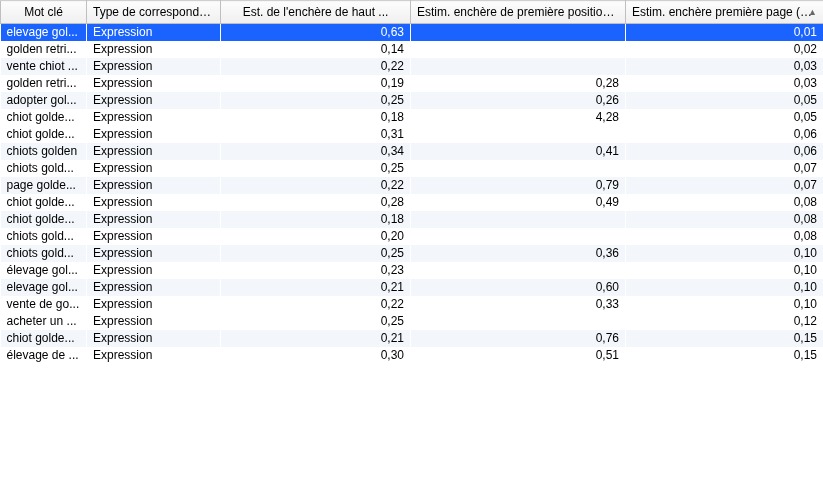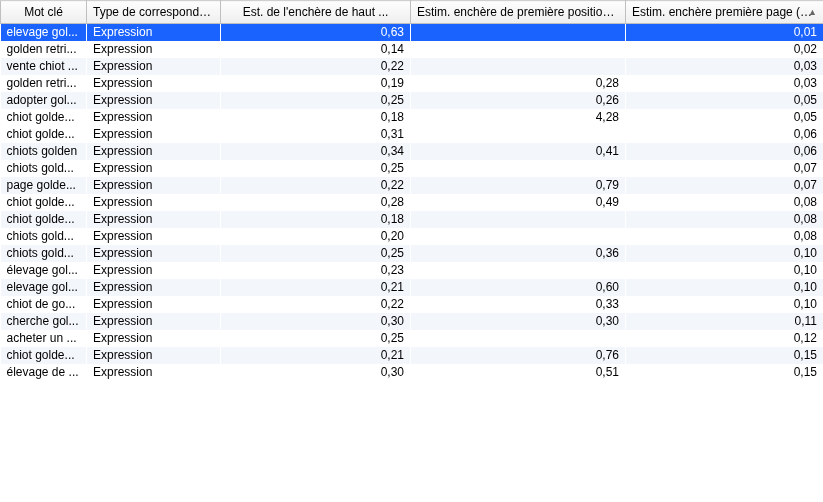--- a/index.html
+++ b/index.html
@@ -188,32 +188,25 @@
         <td class="num">0,10</td>
       </tr>
       <tr class="even">
         <td class="kw">elevage gol...</td>
         <td class="match">Expression</td>
         <td class="num">0,21</td>
         <td class="num">0,60</td>
         <td class="num">0,10</td>
       </tr>
       <tr class="odd">
-        <td class="kw">chiot de go...</td>
+        <td class="kw">vente de go...</td>
         <td class="match">Expression</td>
         <td class="num">0,22</td>
         <td class="num">0,33</td>
         <td class="num">0,10</td>
-      </tr>
-      <tr class="even">
-        <td class="kw">cherche gol...</td>
-        <td class="match">Expression</td>
-        <td class="num">0,30</td>
-        <td class="num">0,30</td>
-        <td class="num">0,11</td>
       </tr>
       <tr class="odd">
         <td class="kw">acheter un ...</td>
         <td class="match">Expression</td>
         <td class="num">0,25</td>
         <td class="num"></td>
         <td class="num">0,12</td>
       </tr>
       <tr class="even">
         <td class="kw">chiot golde...</td>

